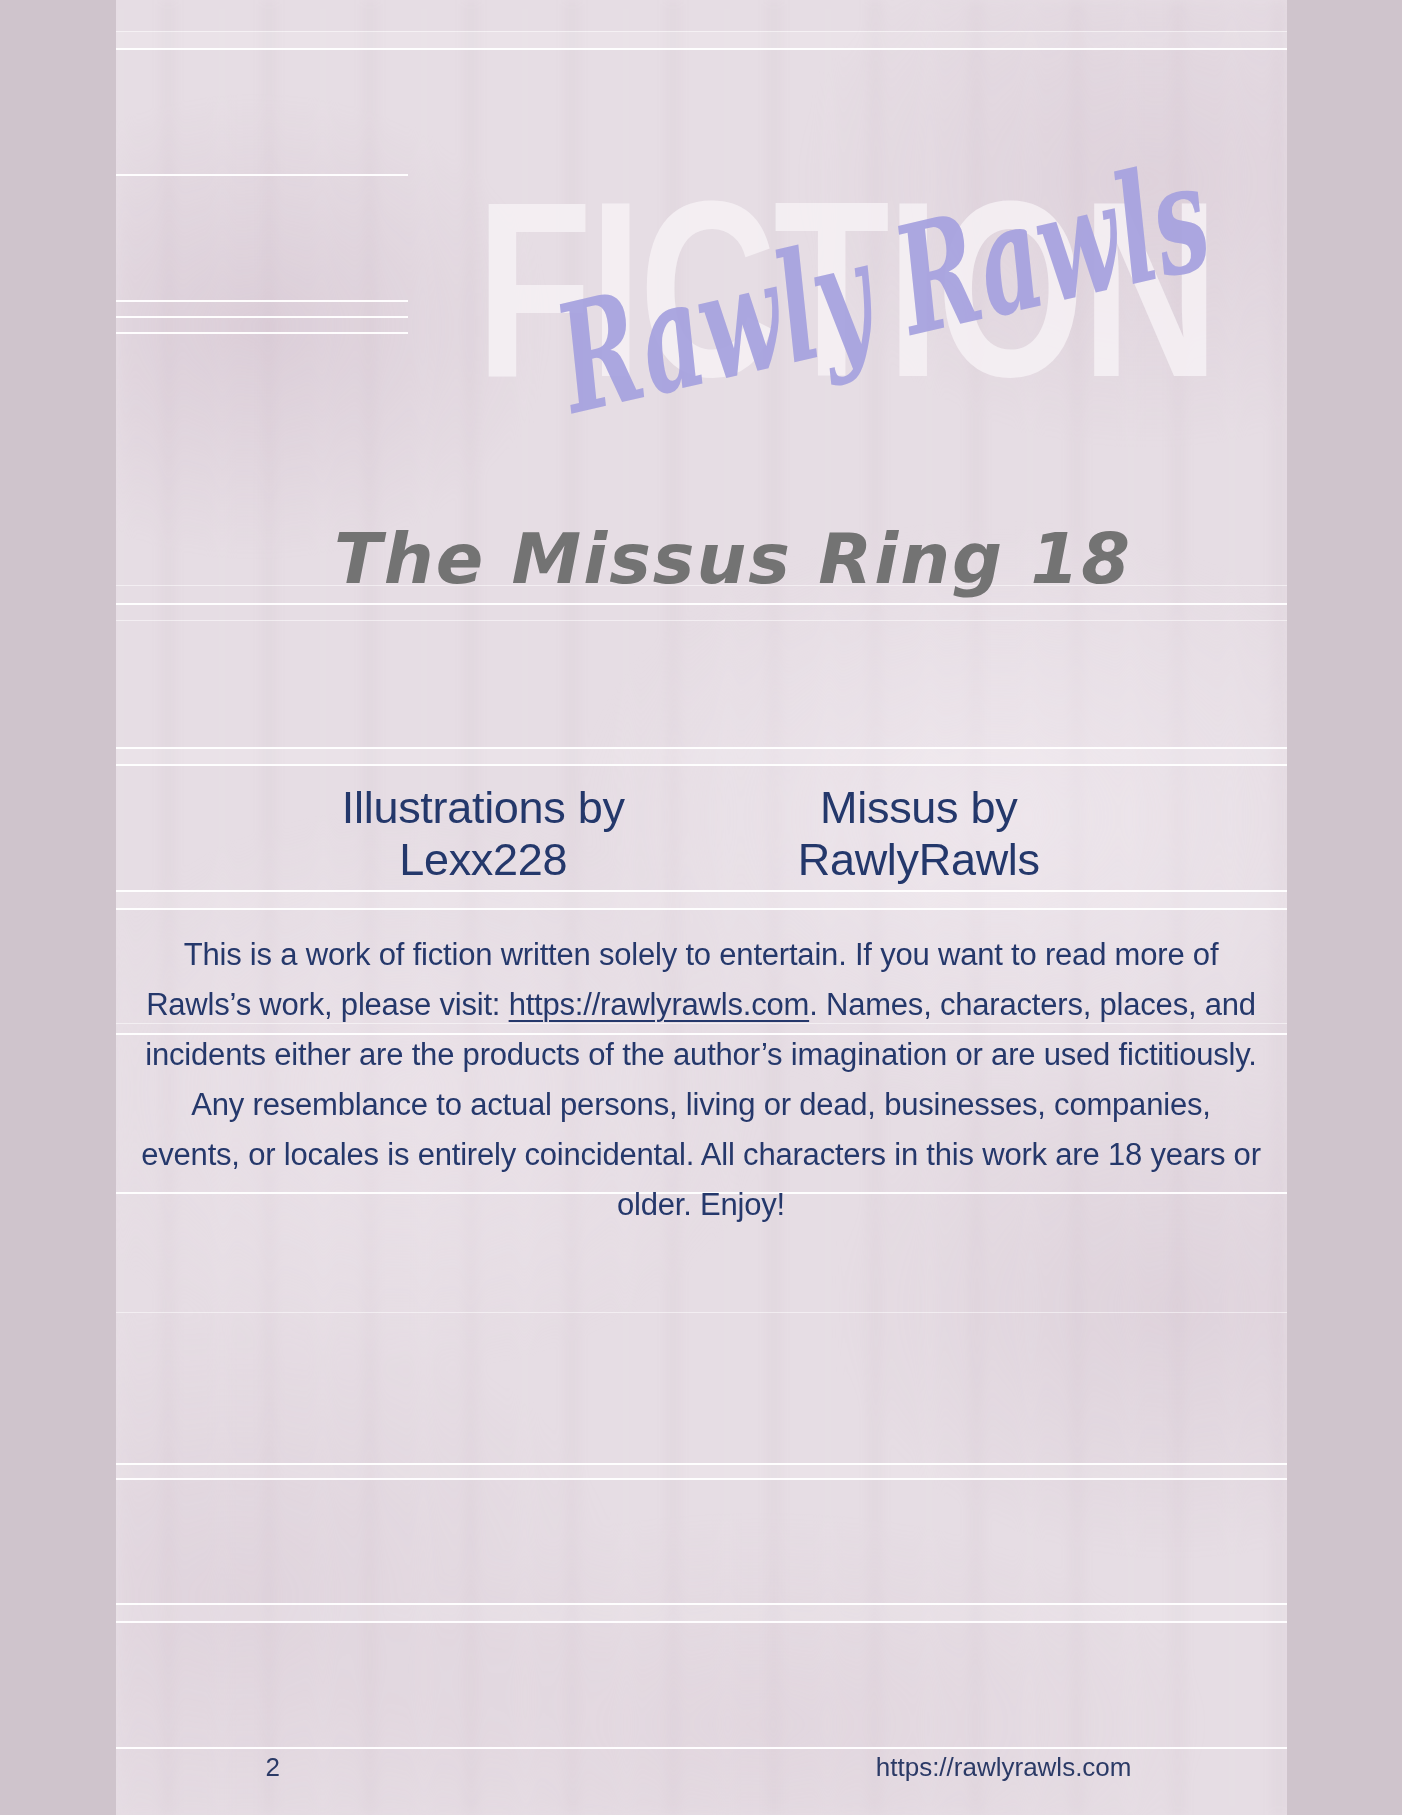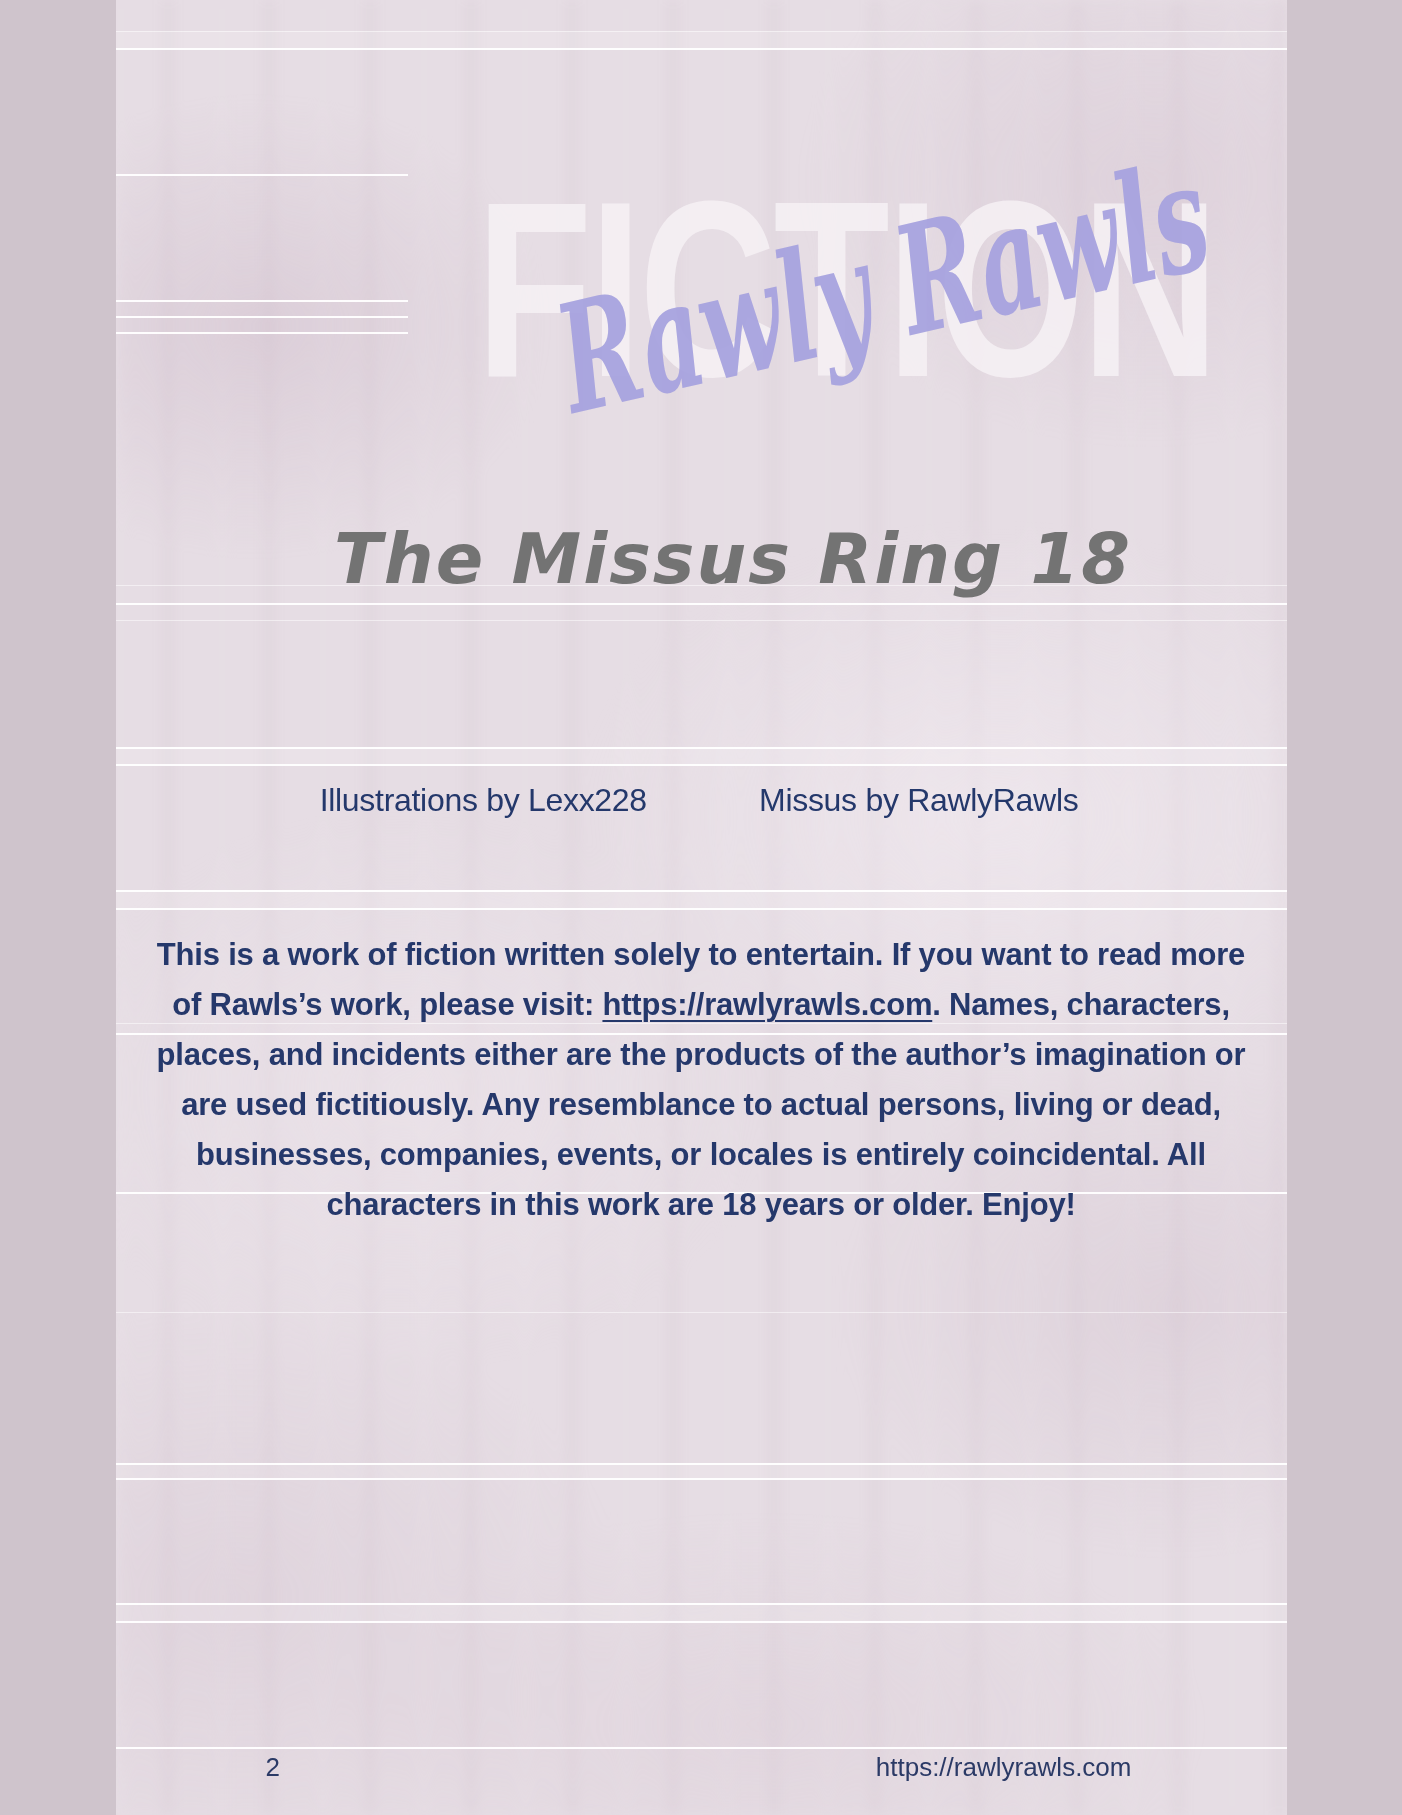--- a/index.html
+++ b/index.html
@@ -56,34 +56,33 @@
     letter-spacing: 2px;
     color: #737373;
     margin-left: 32px;
   }
 
   .byline {
     position: absolute; top: 782px; left: 0; width: 100%;
     display: flex;
     padding: 0 150px;
     color: #24386b;
-    font-size: 32px;
+    font-size: 45px;
     letter-spacing: -0.3px;
   }
   .byline span { flex: 1; text-align: center; }
 
   .body-text {
     position: absolute; left: 50%; transform: translateX(-50%);
     width: 1120px;
     text-align: center;
     color: #25386b;
     font-size: 31px;
     line-height: 50px;
     letter-spacing: -0.2px;
-    font-weight: bold;
   }
   .disclaimer { top: 930px; }
   .discord    { top: 1228px; }
   .body-text a {
     color: #25386b;
     text-decoration: underline;
     text-decoration-thickness: 2px;
     text-underline-offset: 5px;
     cursor: pointer;
   }

